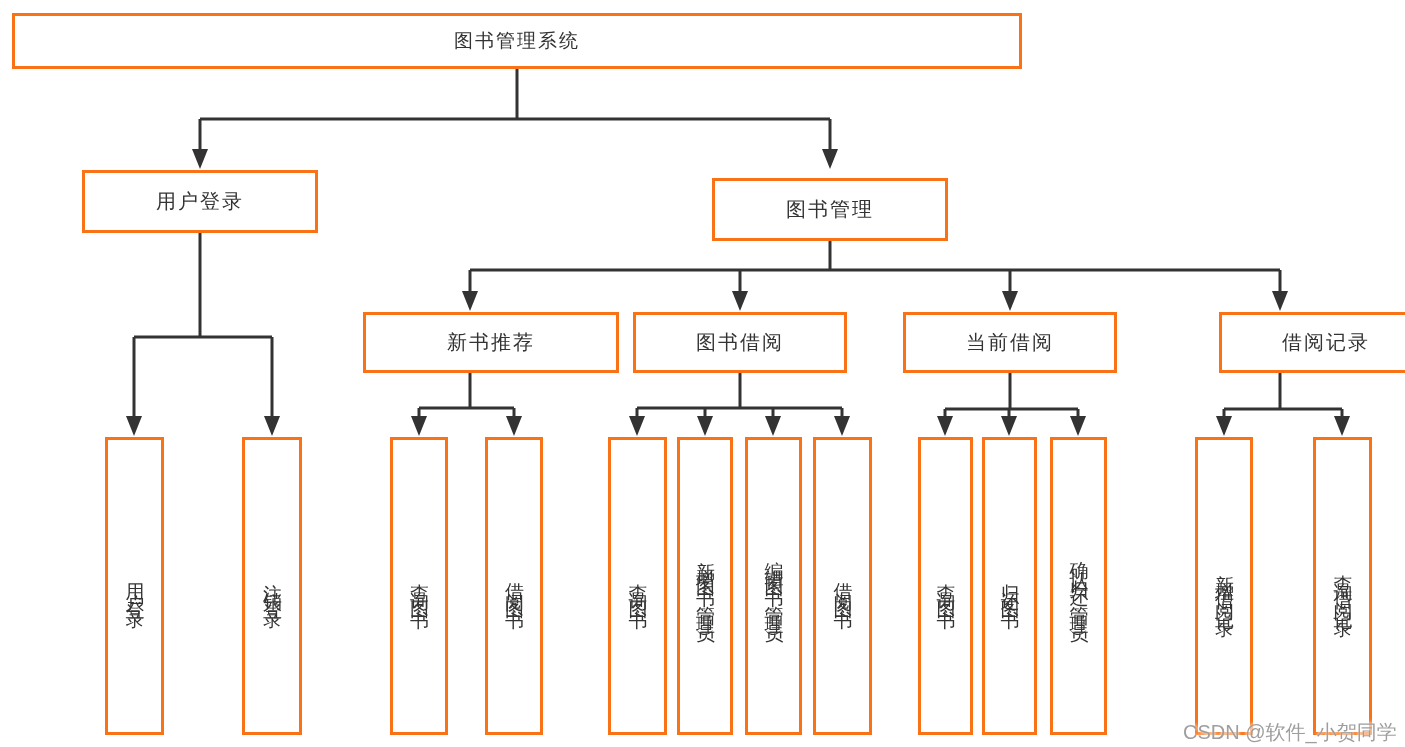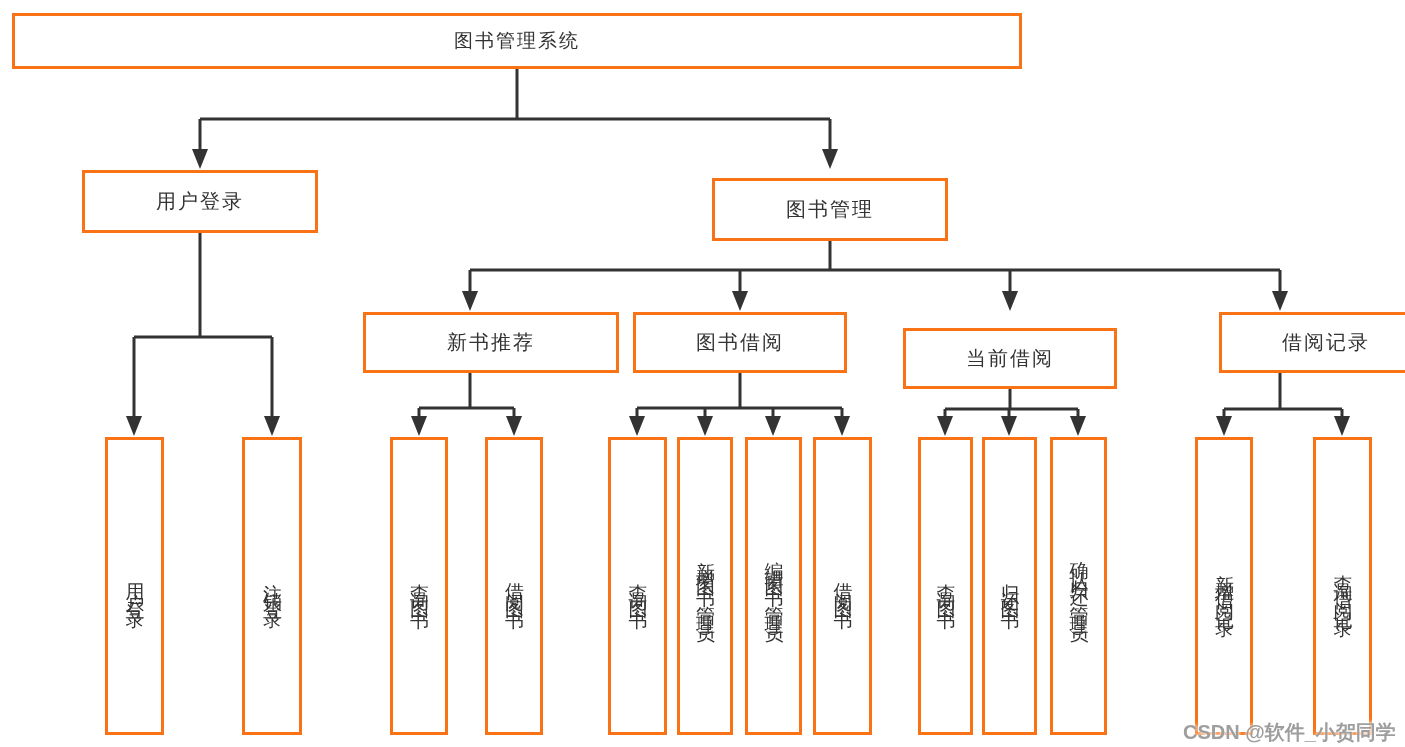--- a/index.html
+++ b/index.html
@@ -24,21 +24,20 @@
     font-size:19px;
     letter-spacing:9px;
     line-height:1.1;
     white-space:nowrap;
   }
   .watermark{
     position:absolute;left:1183px;top:719px;width:222px;
     font-size:20px;color:#9e9e9e;letter-spacing:0px;white-space:nowrap;
     text-shadow:0 0 3px #ffffff,0 0 5px #ffffff;
     z-index:5;
-    font-weight:bold;
   }
 </style>
 </head>
 <body>
 
 <div id="stage">
 
   <svg class="connectors" viewBox="0 0 1405 747" xmlns="http://www.w3.org/2000/svg">
     <g stroke="#333333" stroke-width="3" fill="none">
 
@@ -115,21 +114,21 @@
   <div class="box hlabel" style="left:712px;top:170px;width:236px;height:63px;margin-top:8px;">
     <span>图书管理</span>
   </div>
 
   <div class="box hlabel" style="left:363px;top:312px;width:256px;height:61px;">
     <span>新书推荐</span>
   </div>
   <div class="box hlabel" style="left:633px;top:312px;width:214px;height:61px;">
     <span>图书借阅</span>
   </div>
-  <div class="box hlabel" style="left:903px;top:328px;width:214px;height:61px;">
+  <div class="box hlabel" style="left:903px;top:312px;width:214px;height:61px;">
     <span>当前借阅</span>
   </div>
   <div class="box hlabel" style="left:1173px;top:312px;width:214px;height:61px;margin-left:46px;">
     <span>借阅记录</span>
   </div>
 
   <div class="box leaf" style="left:105px;top:437px;width:59px;height:298px;">
     <span class="vtext">用户登录</span>
   </div>
   <div class="box leaf" style="left:242px;top:437px;width:60px;height:298px;">

